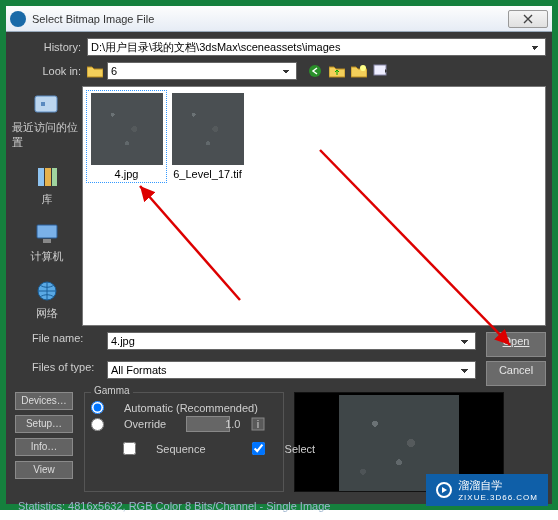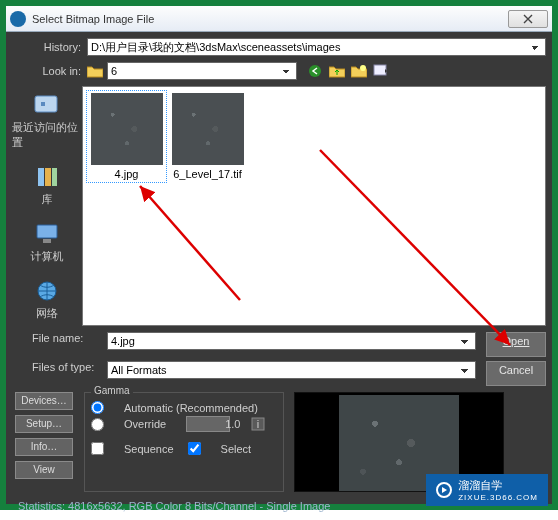--- a/index.html
+++ b/index.html
@@ -43,21 +43,21 @@
 
 .bottom { display:flex; margin-top:6px; }
 .left-buttons { width:66px; display:flex; flex-direction:column; gap:5px; padding-left:3px; }
 .sbtn { width:58px; height:18px; background:#636363; border:1px solid #8a8a8a; color:#ddd; text-align:center; line-height:16px; font-size:10px; cursor:pointer; }
 
 .gamma-box { width:200px; border:1px solid #555; margin-left:6px; padding:6px; color:#cfcfcf; position:relative; }
 .gamma-box .legend { position:absolute; top:-8px; left:6px; background:#393939; padding:0 3px; font-size:10px; }
 .gamma-box label { display:flex; align-items:center; gap:20px; font-size:11px; margin:2px 0; }
 .gamma-box .spin { width:44px; height:16px; background:#666; border:1px solid #888; color:#ccc; text-align:center; display:inline-block; line-height:14px;padding-left:38px; }
 .seqprev { margin-top:8px; display:flex; gap:14px; }
-.seqprev label { color:#cfcfcf; }
+.seqprev label { color:#cfcfcf;margin-left:32px; }
 
 .preview { width:210px; height:100px; background:#000; margin-left:10px; border:1px solid #111; padding:2px; display:flex; justify-content:center; }
 .preview .pimg { width:120px; height:96px; background:#3f4648; background-image: radial-gradient(circle at 30% 30%, #6b7275 3px, transparent 3px), radial-gradient(circle at 60% 50%, #555a5c 4px, transparent 4px), radial-gradient(circle at 50% 70%, #61686b 3px, transparent 3px), radial-gradient(circle at 20% 80%, #4e5457 3px, transparent 3px); }
 
 .stats { margin-top:8px; padding-left:6px; color:#9fb6cf; font-size:11px; }
 .stats div { margin:1px 0; }
 
 .watermark { position:absolute; right:10px; bottom:14px; background:#0f5fa8; color:#fff; padding:4px 10px; font-size:12px; display:flex; align-items:center; gap:6px; }
 .watermark .ring { width:16px;height:16px;border:2px solid #fff;border-radius:50%; display:flex; align-items:center; justify-content:center; }
 .watermark .ring::after{content:"";width:0;height:0;border-left:5px solid #fff;border-top:3px solid transparent;border-bottom:3px solid transparent;margin-left:1px;}

